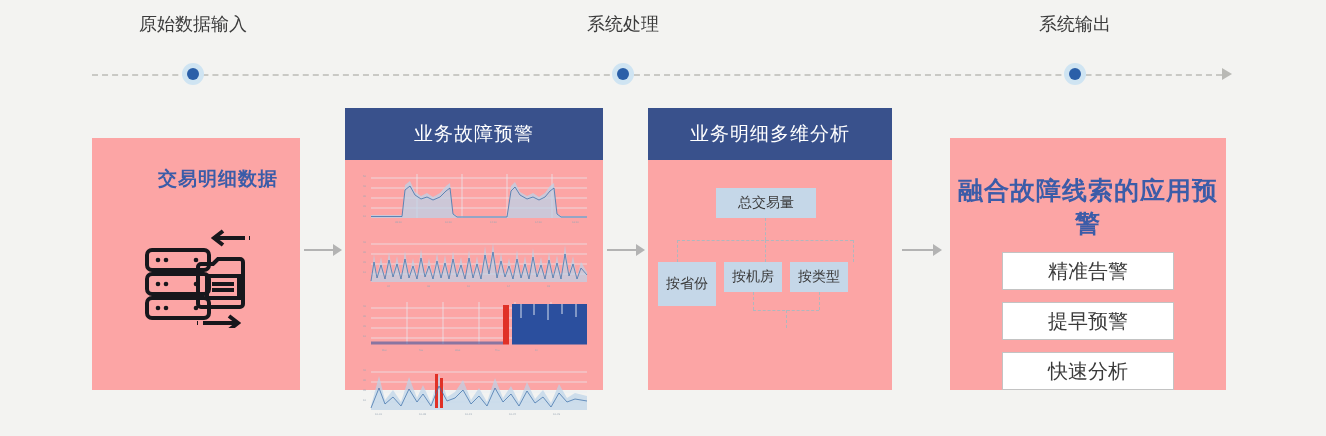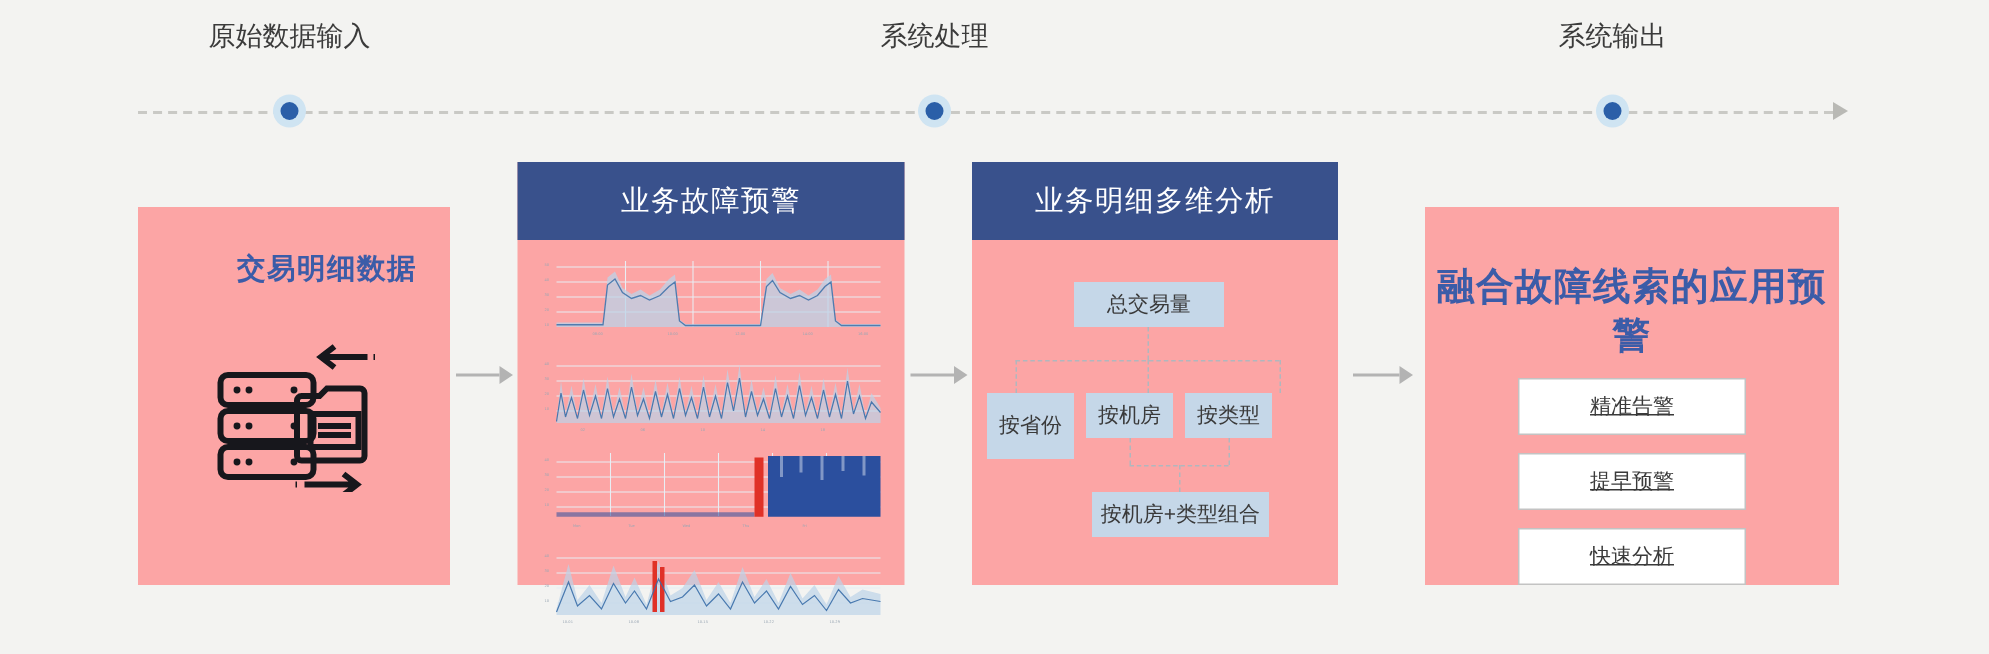--- a/index.html
+++ b/index.html
@@ -76,23 +76,23 @@
     position:absolute;background:#c5d7e8;color:#3a3a3a;font-size:14px;
     display:flex;align-items:center;justify-content:center;white-space:nowrap;
     box-sizing:border-box;
   }
   .tline{position:absolute;border-color:#b0b7be;}
 
   
   #card4{left:950px;top:138px;width:276px;height:252px;}
   #card4 .card-title-plain{margin-top:36px;font-size:25px;}
   .obox{
-    margin:12px auto 0 auto;width:152px;height:38px;
-    border:1px solid #c3c3c3;background:#fff;color:#3a3a3a;font-size:14px;
-    display:flex;align-items:center;justify-content:center;box-sizing:border-box;text-decoration:underline;
+    margin:12px auto 0 auto;width:172px;height:38px;
+    border:1px solid #c3c3c3;background:#fff;color:#3a3a3a;font-size:20px;
+    display:flex;align-items:center;justify-content:center;box-sizing:border-box;
   }
 </style>
 </head>
 <body>
 
 <div class="stage">
 
   <div class="timeline">
     <div class="tl-line"></div>
     <div class="tl-arrow"></div>
@@ -300,21 +300,20 @@
 
       <div class="tnode" style="left:10px;top:102px;width:58px;height:44px;">按省份</div>
       <div class="tnode" style="left:76px;top:102px;width:58px;height:30px;">按机房</div>
       <div class="tnode" style="left:142px;top:102px;width:58px;height:30px;">按类型</div>
 
       <div class="tline" style="position:absolute;left:105px;top:132px;width:0;height:18px;border-left:1px dashed #b0b7be;"></div>
       <div class="tline" style="position:absolute;left:171px;top:132px;width:0;height:18px;border-left:1px dashed #b0b7be;"></div>
       <div class="tline" style="position:absolute;left:105px;top:150px;width:66px;height:0;border-top:1px dashed #b0b7be;"></div>
       <div class="tline" style="position:absolute;left:138px;top:150px;width:0;height:18px;border-left:1px dashed #b0b7be;"></div>
 
-      <div class="tnode" style="left:80px;top:168px;width:118px;height:30px;">按机房+类型组合</div>
     </div>
   </div>
 
   <div class="conn" style="left:902px;top:244px;width:40px;">
     <div class="shaft" style="width:31px;"></div>
       <div class="head" style="left:31px;"></div>
   </div>
 
   <div class="card" id="card4">
     <div class="card-title-plain">融合故障线索的应用预警</div>

